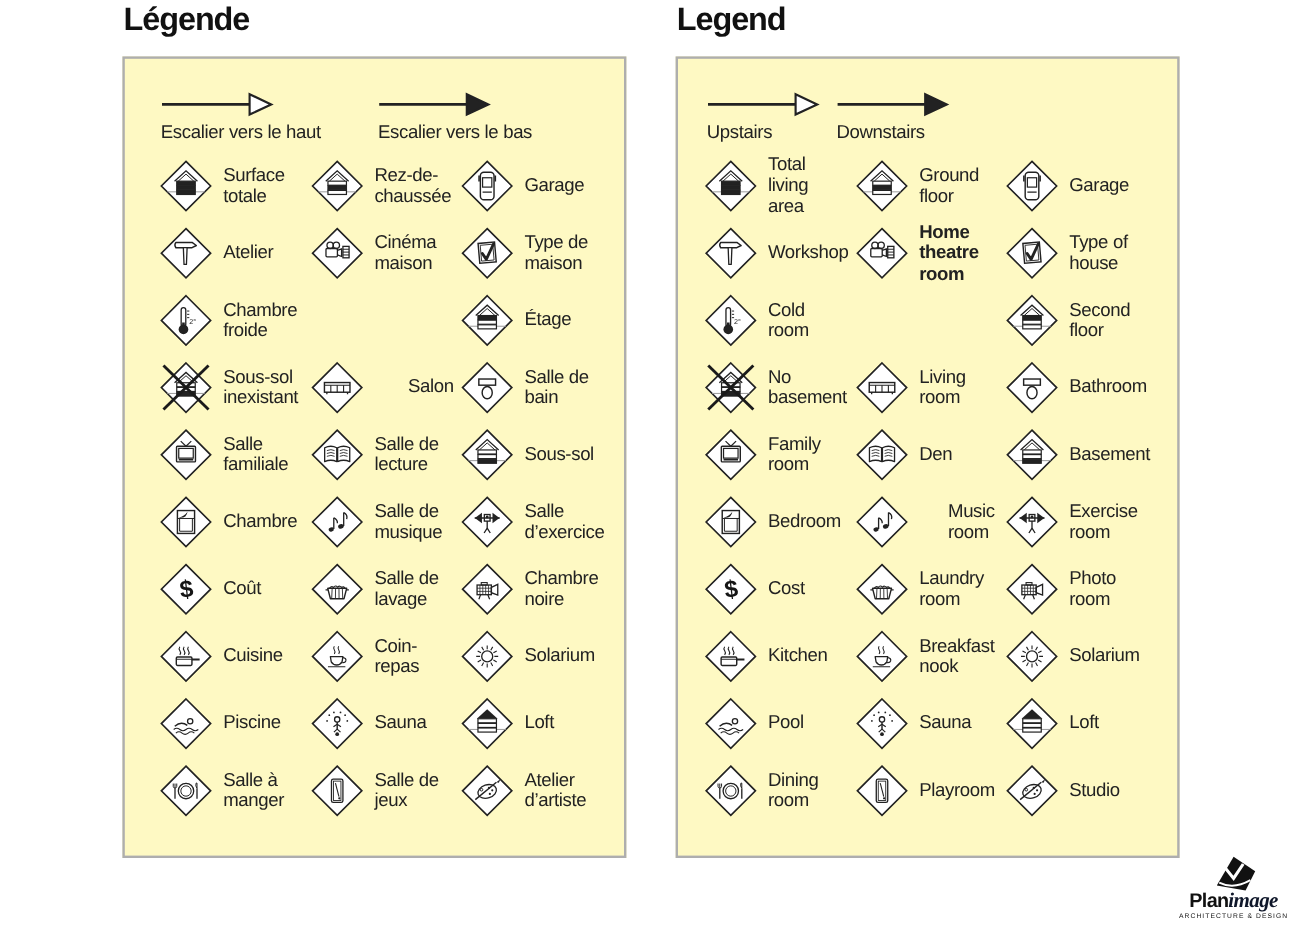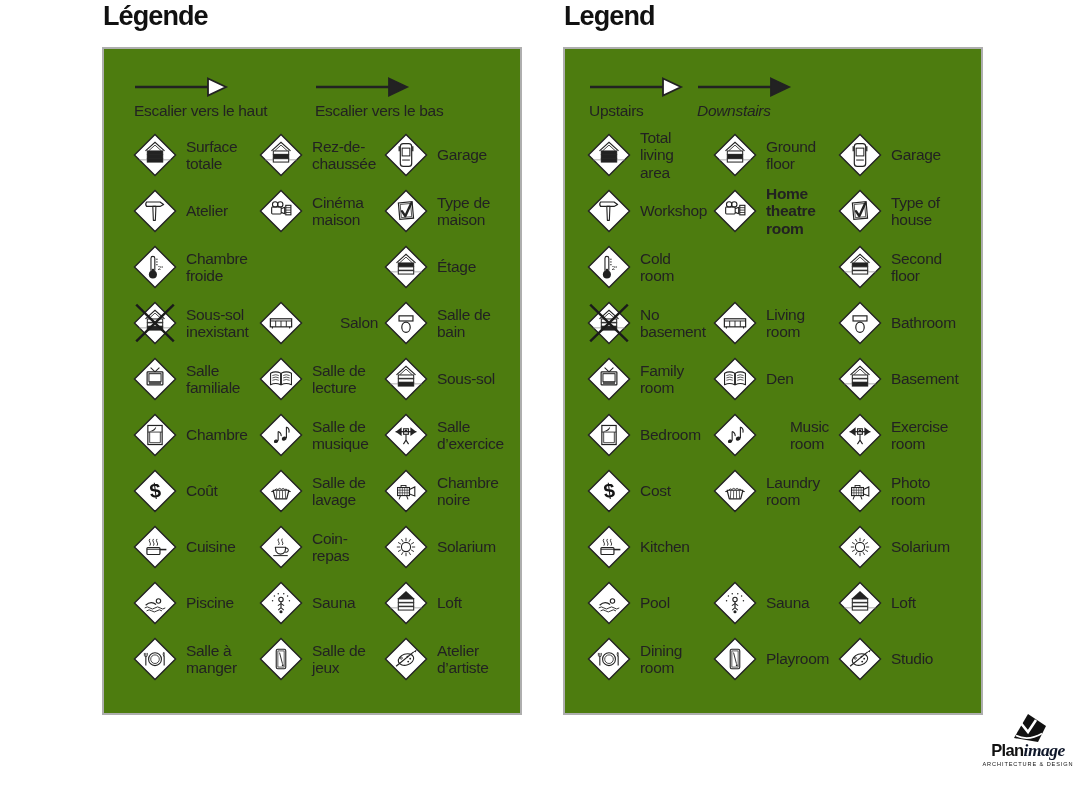--- a/index.html
+++ b/index.html
@@ -8,21 +8,21 @@
     font-family:"Liberation Sans",sans-serif;color:#1c1c1c;overflow:hidden;
   }
   .page{position:absolute;inset:0;}
   .panel{position:absolute;top:0;}
   .panel h1{
     position:absolute;top:1px;left:1px;margin:0;
     font-size:27px;font-weight:700;letter-spacing:-0.9px;color:#111;
   }
   .box{
     position:absolute;top:47px;left:0;width:416px;height:664px;
-    border:2px solid #aeaeae;background:#4d7c0f;
+    border:2px solid #aeaeae;background:#fef9c3;
   }
   .agroup{position:absolute;top:27px;}
   .agroup svg{display:block;}
   .albl{font-size:15.5px;letter-spacing:-0.3px;margin-top:4px;white-space:nowrap;color:#222;}
   .cell{position:absolute;height:56px;display:flex;align-items:center;}
   .ic{flex:0 0 44px;width:44px;height:44px;}
   .ic svg{display:block;}
   .lb{
     margin-left:9px;font-size:15.5px;line-height:1.12;letter-spacing:-0.3px;
     white-space:pre-line;color:#222;
@@ -474,21 +474,21 @@
   <section class="panel" style="left:563px;width:422px;">
     <h1>Legend</h1>
     <div class="box" id="box-en">
         <div class="agroup" style="left:24px;">
           <svg width="95" height="22" viewBox="0 0 95 22">
             <line x1="1" y1="11" x2="74" y2="11" stroke="#222" stroke-width="2.3"></line>
             <polygon points="74,2.5 92,11 74,19.5" fill="#fff" stroke="#222" stroke-width="1.8" stroke-linejoin="miter"></polygon>
           </svg>
           <div class="albl">Upstairs</div>
         </div>
-        <div class="agroup" style="left:132px;font-style:italic;">
+        <div class="agroup" style="left:132px;">
           <svg width="95" height="22" viewBox="0 0 95 22">
             <line x1="1" y1="11" x2="74" y2="11" stroke="#222" stroke-width="2.3"></line>
             <polygon points="74,2.5 92,11 74,19.5" fill="#222" stroke="#222" stroke-width="1.8" stroke-linejoin="miter"></polygon>
           </svg>
           <div class="albl">Downstairs</div>
         </div>
         <div class="cell" style="left:22px;top:78px;">
           <span class="ic">
             <svg viewBox="0 0 48 48" width="44" height="44">
               <path d="M24 1.6 L46.4 24 L24 46.4 L1.6 24 Z" fill="#fff" stroke="#222" stroke-width="1.5"></path>
@@ -776,20 +776,34 @@
               <path d="M24 1.6 L46.4 24 L24 46.4 L1.6 24 Z" fill="#fff" stroke="#222" stroke-width="1.5"></path>
               <rect x="15.2" y="24.6" width="14.2" height="7.6" rx="1" fill="none" stroke="#222" stroke-width="1.3"></rect>
               <line x1="15.2" y1="26.6" x2="29.4" y2="26.6" stroke="#222" stroke-width="0.9"></line>
               <line x1="29.4" y1="26.8" x2="36.4" y2="26.8" stroke="#222" stroke-width="1.7"></line>
               <path d="M18.4 22.6 q1.4 -2 0 -3.8 q-1.4 -1.8 0 -3.6" fill="none" stroke="#222" stroke-width="1"></path>
               <path d="M22.3 22.6 q1.4 -2 0 -3.8 q-1.4 -1.8 0 -3.6" fill="none" stroke="#222" stroke-width="1"></path>
               <path d="M26.2 22.6 q1.4 -2 0 -3.8 q-1.4 -1.8 0 -3.6" fill="none" stroke="#222" stroke-width="1"></path>
             </svg>
           </span>
           <span class="lb">Kitchen</span>
+        </div>
+        <div class="cell" style="left:148px;top:470px;">
+          <span class="ic">
+            <svg viewBox="0 0 48 48" width="44" height="44">
+              <path d="M24 1.6 L46.4 24 L24 46.4 L1.6 24 Z" fill="#fff" stroke="#222" stroke-width="1.5"></path>
+              <path d="M17.8 24.2 L29.2 24.2 L28.4 29 Q26.8 31.8 23.5 31.8 Q20.2 31.8 18.6 29 Z" fill="none" stroke="#222" stroke-width="1.2" stroke-linejoin="round"></path>
+              <path d="M29.2 25.2 Q32.6 25.6 31.8 28.2 Q31.2 30 28.6 29.6" fill="none" stroke="#222" stroke-width="1.1"></path>
+              <line x1="15.6" y1="33.4" x2="31.4" y2="33.4" stroke="#222" stroke-width="1.1"></line>
+              <path d="M21.4 21.8 q1.3 -1.9 0 -3.6 q-1.3 -1.7 0 -3.4" fill="none" stroke="#222" stroke-width="1"></path>
+              <path d="M25.4 21.8 q1.3 -1.9 0 -3.6 q-1.3 -1.7 0 -3.4" fill="none" stroke="#222" stroke-width="1"></path>
+            </svg>
+          </span>
+          <span class="lb">Breakfast
+nook</span>
         </div>
         <div class="cell" style="left:273px;top:470px;">
           <span class="ic">
             <svg viewBox="0 0 48 48" width="44" height="44">
               <path d="M24 1.6 L46.4 24 L24 46.4 L1.6 24 Z" fill="#fff" stroke="#222" stroke-width="1.5"></path>
               <circle cx="24" cy="24" r="5" fill="none" stroke="#222" stroke-width="1.2"></circle>
               <path d="M30.5 24 L34 24 M29.63 27.25 L32.66 29 M27.25 29.63 L29 32.66 M24 30.5 L24 34 M20.75 29.63 L19 32.66 M18.37 27.25 L15.34 29 M17.5 24 L14 24 M18.37 20.75 L15.34 19 M20.75 18.37 L19 15.34 M24 17.5 L24 14 M27.25 18.37 L29 15.34 M29.63 20.75 L32.66 19" stroke="#222" stroke-width="1" fill="none"></path>
             </svg>
           </span>
           <span class="lb">Solarium</span>

